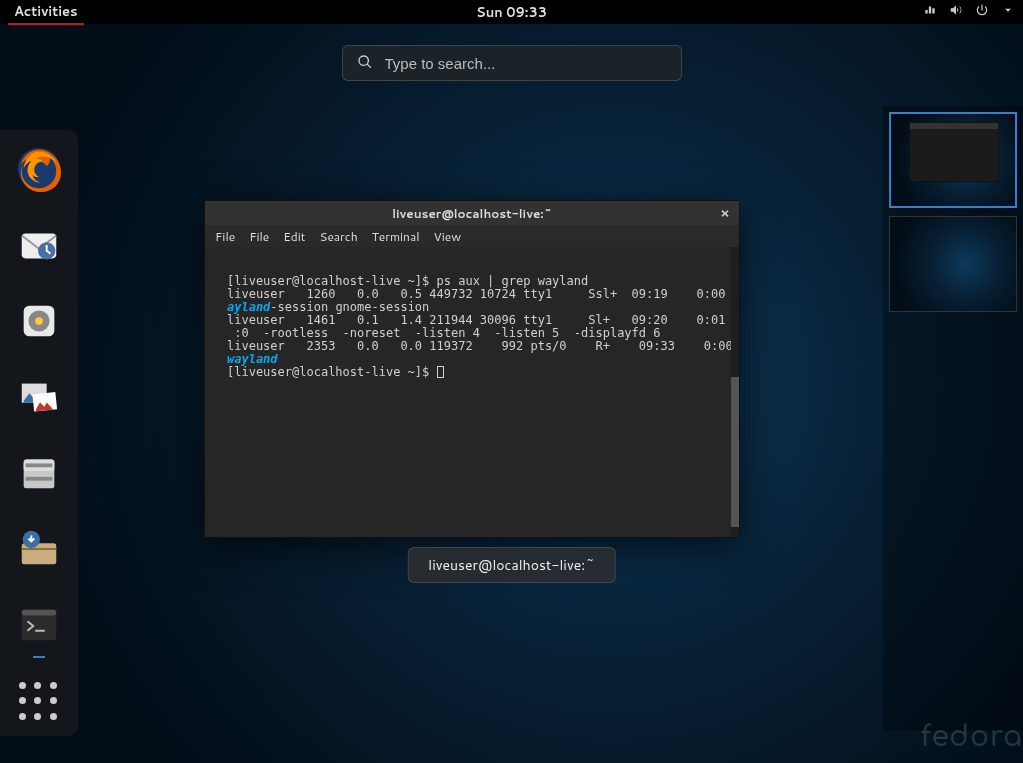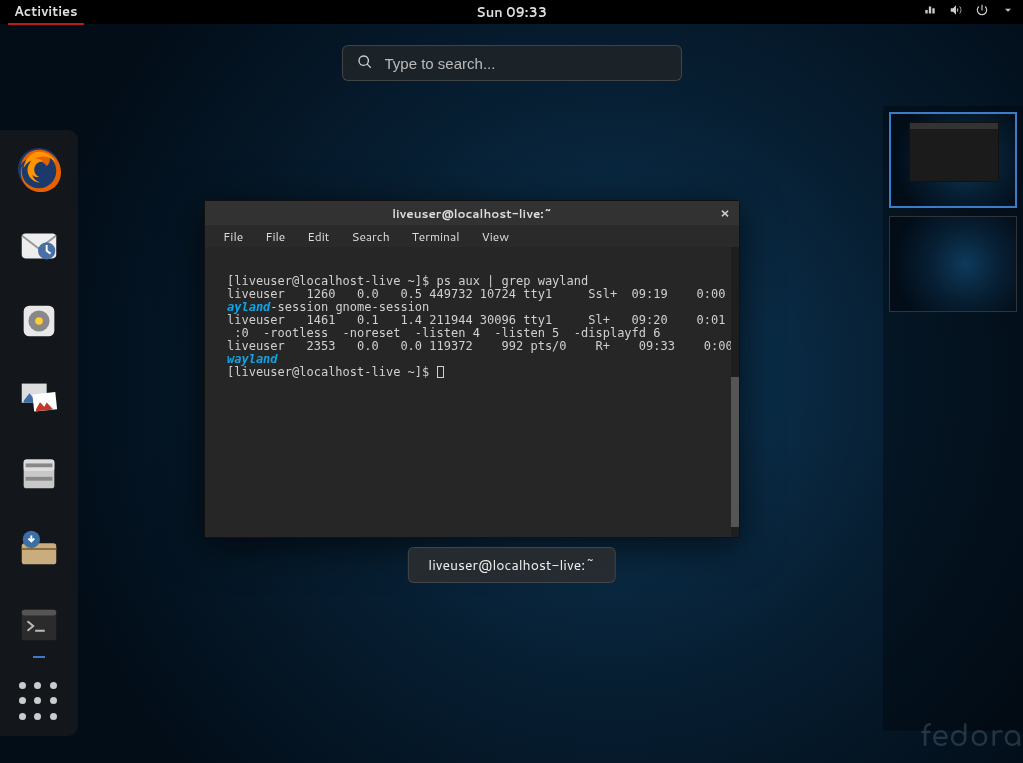--- a/index.html
+++ b/index.html
@@ -102,21 +102,21 @@
   }
   .term-close{
     position:absolute; right:6px; top:4px; width:16px; height:16px;
     display:flex; align-items:center; justify-content:center; cursor:pointer;
     font-size:13px; color:#ccc;
   }
   .term-menubar{
     height:22px; background:#2a2a2a; display:flex; align-items:center;
     gap:14px; padding:0 10px; font-size:12px; color:#ddd;
   }
-  .term-menubar span{cursor:pointer;margin-left:8px;}
+  .term-menubar span{cursor:pointer;}
   .term-body{
     flex:1; background:#262626; padding:2px 22px 4px;
     font-family:"DejaVu Sans Mono","Menlo",monospace; font-size:12px;
     line-height:1.08; color:#d0d0d0; white-space:pre; overflow:hidden;
     position:relative;
   }
   .term-body .hl{color:#0ea5e9; font-weight:bold;font-style:italic;}
   .term-scroll{position:absolute;right:0;top:0;bottom:0;width:8px;background:#1e1e1e;}
   .term-scroll-thumb{position:absolute;right:0;width:8px;background:#555;}
   .cursor-block{display:inline-block;width:7px;height:12px;border:1px solid #d0d0d0;vertical-align:-2px;}

